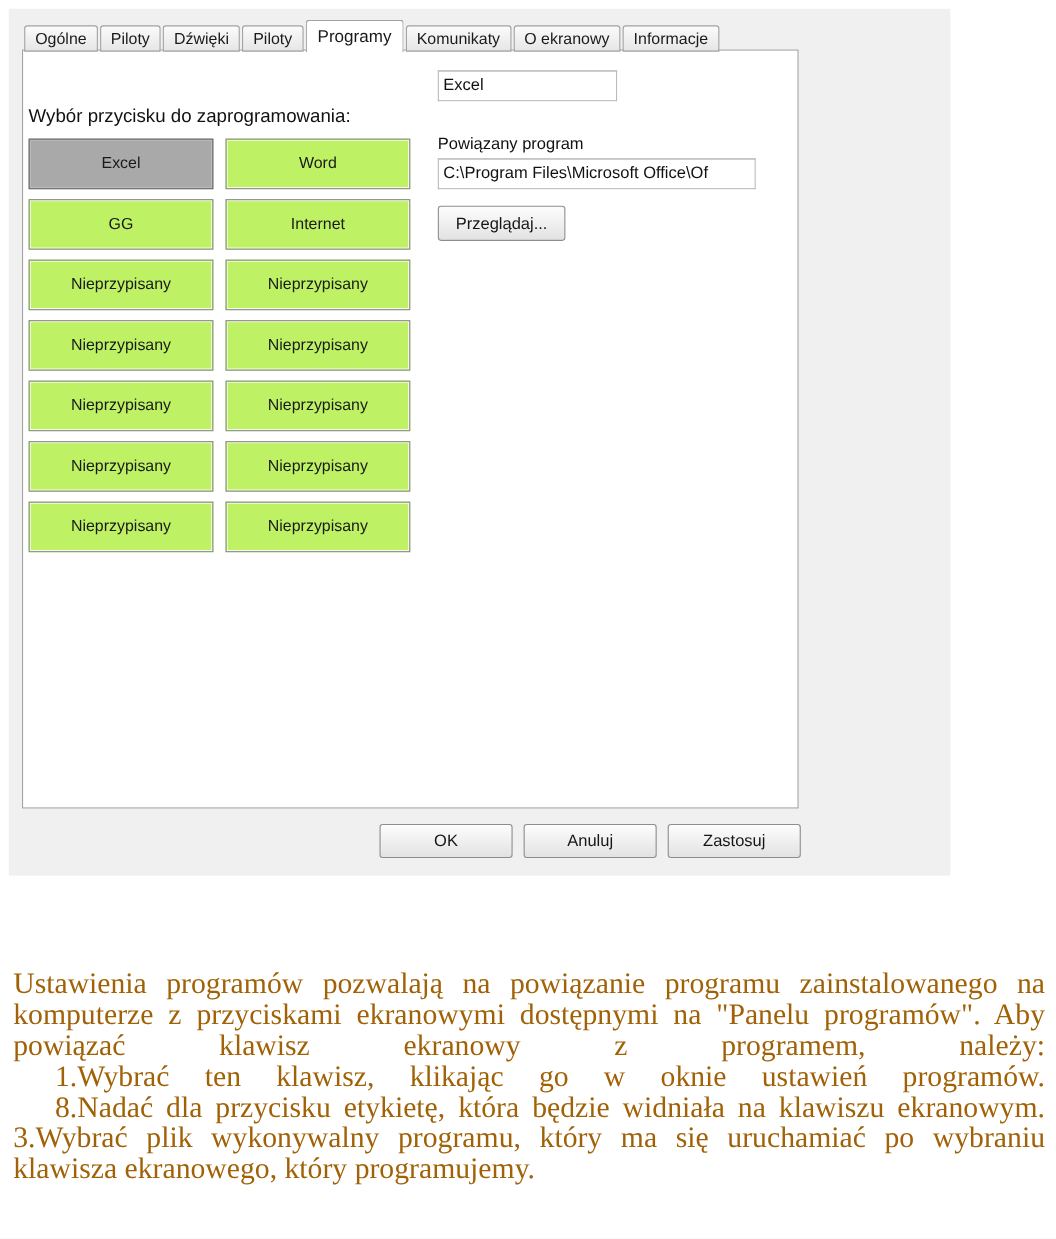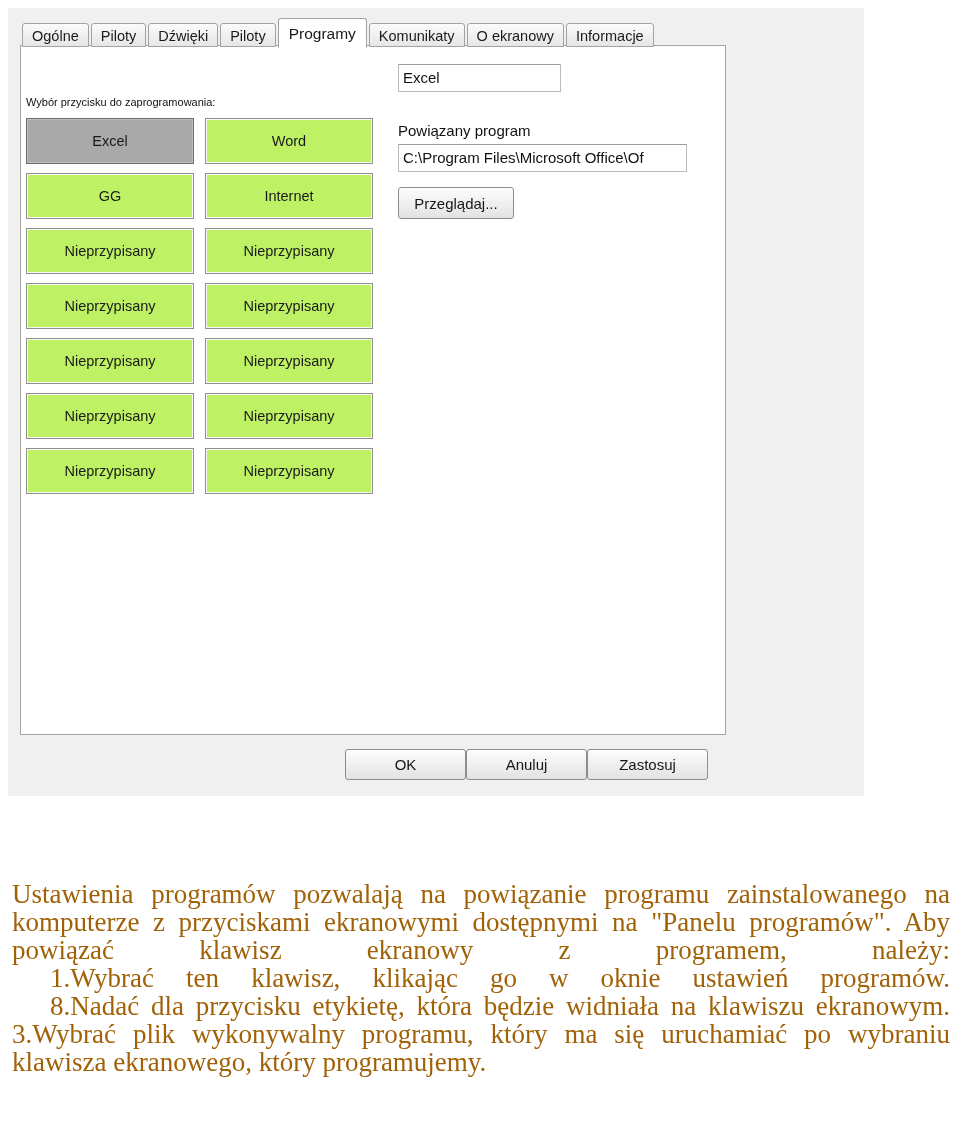--- a/index.html
+++ b/index.html
@@ -76,21 +76,21 @@
   }
 
   
   .left-col {
     position: absolute;
     left: 18px;
     top: 88px;
     width: 348px;
   }
   .section-label {
-    font-size: 11px;
+    font-size: 17px;
     color: #111111;
     margin-bottom: 10px;
     white-space: nowrap;
   }
   .btn-grid {
     display: grid;
     grid-template-columns: 168px 168px;
     grid-auto-rows: 46px;
     column-gap: 11px;
     row-gap: 9px;
@@ -165,21 +165,21 @@
     white-space: nowrap;
   }
   #browse-button { width: 116px; }
 
   
   .footer {
     position: absolute;
     left: 337px;
     top: 741px;
     display: flex;
-    gap: 0;
+    gap: 10px;
   }
   .footer .dlg-btn {
     width: 121px;
     height: 31px;
   }
 
   
   .caption {
     position: absolute;
     left: 12px;

